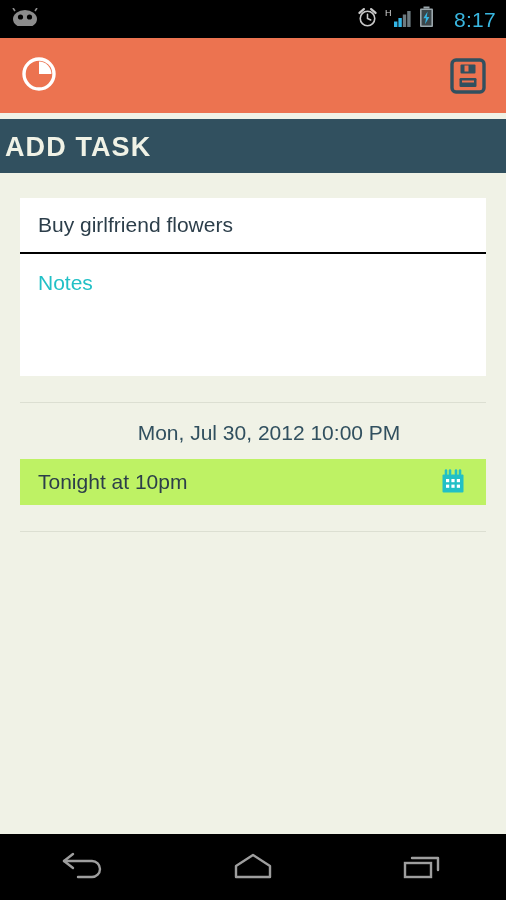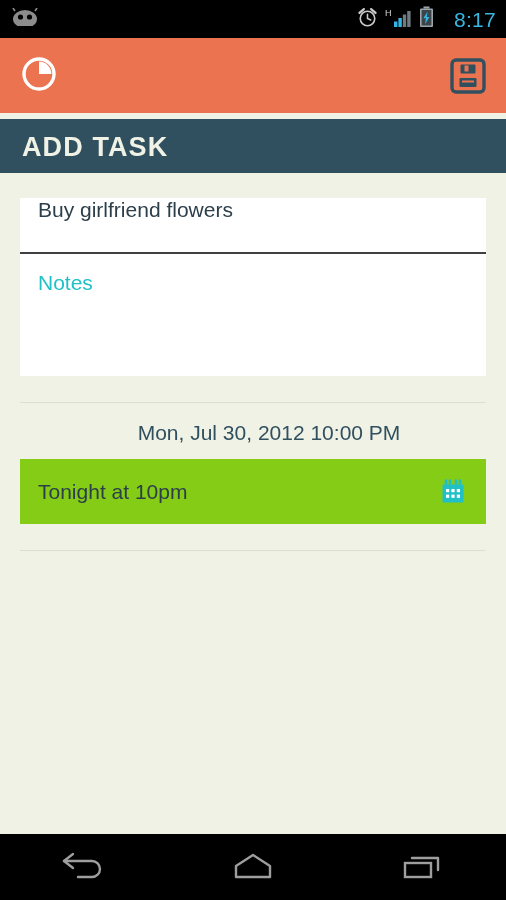--- a/index.html
+++ b/index.html
@@ -70,21 +70,21 @@
   
   #title-bar {
     position: absolute;
     left: 0; top: 119px;
     width: 506px;
     height: 56px;
     background: #31505F;
     display: flex;
     align-items: center;
     box-sizing: border-box;
-    padding-left: 22px;
+    padding-left: 5px;
   }
   #page-title {
     color: #F0F2E6;
     font-size: 27px;
     font-weight: bold;
     letter-spacing: 1.1px;
     line-height: 1;
   }
 
   
@@ -99,22 +99,23 @@
 
   .card {
     background: #FFFFFF;
     margin: 0 20px;
     box-sizing: border-box;
   }
   #task-title-field {
     margin-top: 25px;
     height: 56px;
     display: flex;
+    align-items: center;
     padding: 0 18px;
-    border-bottom: 2px solid #404040;
+    border-bottom: 2px solid #000000;
   }
   #task-title-value {
     font-size: 21px;
     color: #2C3E4A;
   }
   #notes-field {
     height: 122px;
     padding: 17px 18px 0 18px;
     box-sizing: border-box;
   }
@@ -153,23 +154,23 @@
 
   .schedule-block { padding-top: 18px; }
   .schedule-caption {
     font-size: 21px;
     color: #31505F;
     padding-left: 32px;
     padding-bottom: 14px;
     text-align: center;
   }
   .schedule-row {
-    background: #84cc16;
+    background: #bef264;
     margin: 0 20px;
-    height: 65px;
+    height: 46px;
     display: flex;
     align-items: center;
     padding: 12px 18px;
     box-sizing: border-box;
     cursor: pointer;
   }
   .schedule-row-text {
     font-size: 21px;
     color: #2C3E4A;
   }

